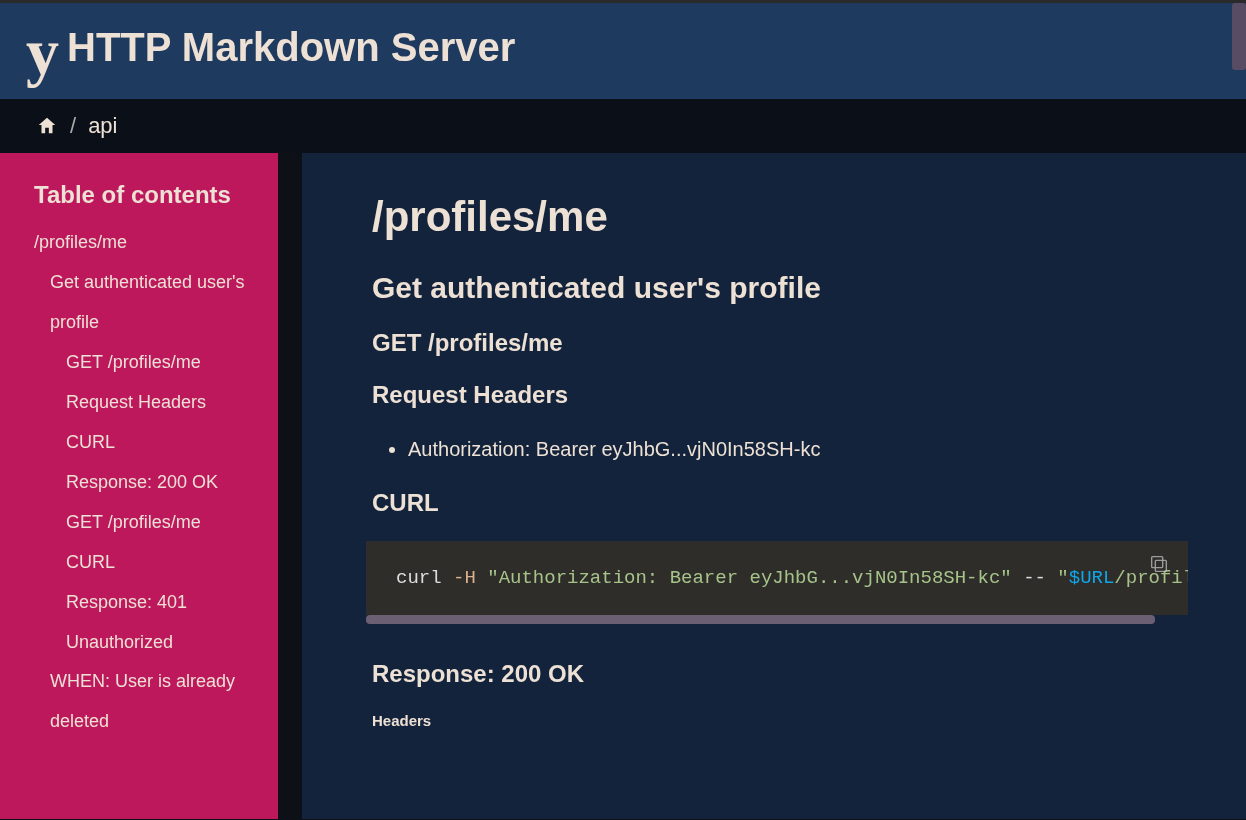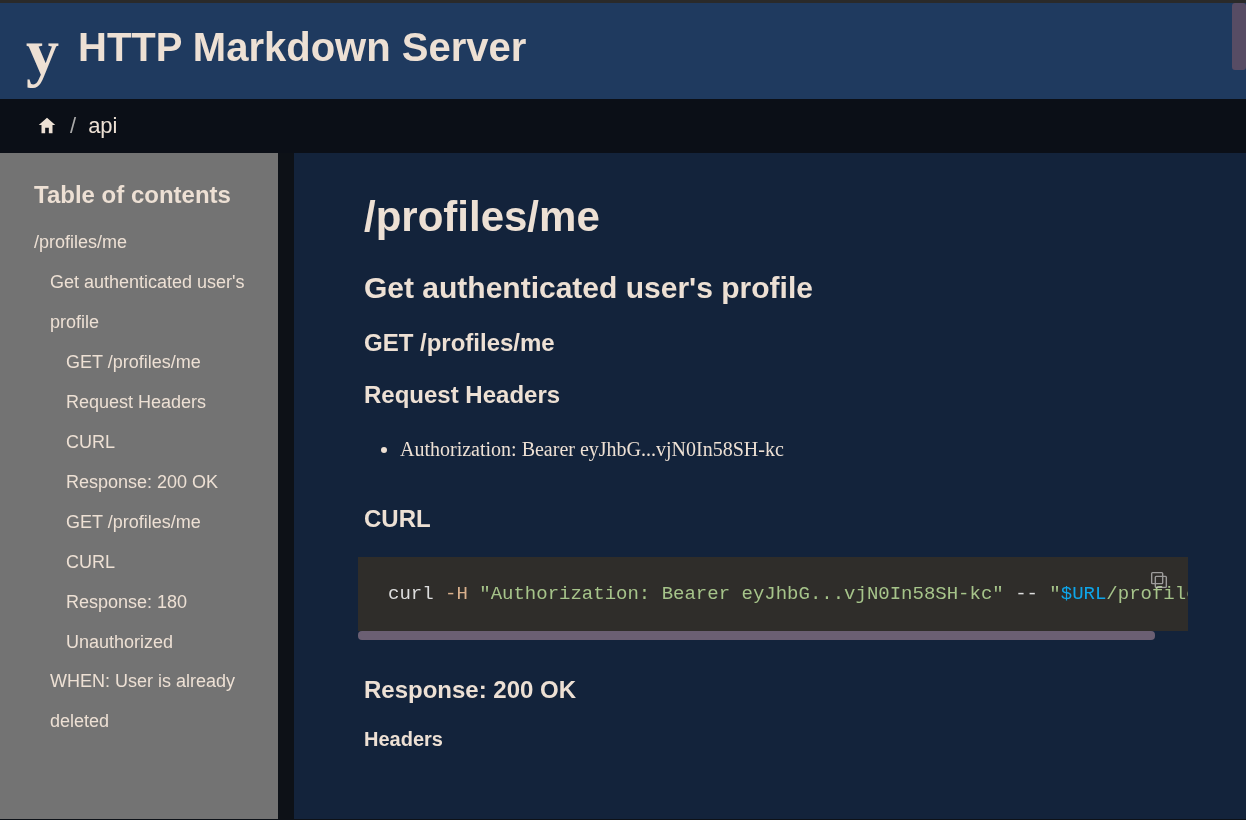--- a/index.html
+++ b/index.html
@@ -24,43 +24,43 @@
     font-size: 66px;
     font-weight: bold;
     color: #ede0d4;
     line-height: 0.8;
     margin-top: 10px;
   }
   .site-title {
     font-size: 40px;
     font-weight: 700;
     color: #ede0d4;
-    margin-left: 19px;
+    margin-left: 8px;
   }
   .breadcrumb {
     background: #0b0f17;
     padding: 14px 36px;
     display: flex;
     align-items: center;
     gap: 12px;
     font-size: 22px;
     color: #ede0d4;
   }
   .breadcrumb .sep { color: #aaa; }
   .home-icon svg { width: 22px; height: 22px; fill: #ede0d4; display:block; }
   .layout {
     display: flex;
     height: calc(820px - 99px - 55px);
   }
   .sidebar {
     width: 278px;
-    background: #737373;
+    background: #be185d;
     padding: 28px 18px 18px 34px;
     overflow-y: auto;
-    margin-right: 16px;
+    margin-right: 24px;
   }
   .sidebar-title {
     font-size: 24px;
     font-weight: 700;
     color: #ede0d4;
     margin-bottom: 14px;
   }
   .toc a, .toc span.toc-link {
     display: block;
     color: #ede0d4;
@@ -95,22 +95,21 @@
     color: #ede0d4;
   }
   .content h3 {
     font-size: 24px;
     font-weight: 700;
     margin: 14px 0 24px 0;
     color: #ede0d4;
   }
   .content ul {
     padding-left: 36px;
-    margin: 6px 0 40px 0;
-    font-family: Liberation Serif, serif;
+    margin: 6px 0 24px 0;
   }
   .content ul li {
     font-size: 20px;
     line-height: 1.6;
     color: #ede0d4;
   }
   .code-block-wrap {
     margin: 6px -12px 6px -6px;
   }
   .code-block {
@@ -179,21 +178,21 @@
     <div class="sidebar-title">Table of contents</div>
     <nav class="toc">
       <span class="toc-link lvl1">/profiles/me</span>
       <span class="toc-link lvl2">Get authenticated user's profile</span>
       <span class="toc-link lvl3">GET /profiles/me</span>
       <span class="toc-link lvl3">Request Headers</span>
       <span class="toc-link lvl3">CURL</span>
       <span class="toc-link lvl3">Response: 200 OK</span>
       <span class="toc-link lvl3">GET /profiles/me</span>
       <span class="toc-link lvl3">CURL</span>
-      <span class="toc-link lvl3">Response: 180 Unauthorized</span>
+      <span class="toc-link lvl3">Response: 401 Unauthorized</span>
       <span class="toc-link lvl2">WHEN: User is already deleted</span>
     </nav>
   </aside>
 
   <main class="main">
     <div class="content">
       <h1>/profiles/me</h1>
       <h2>Get authenticated user's profile</h2>
       <h3>GET /profiles/me</h3>
       <h3>Request Headers</h3>
@@ -204,16 +203,16 @@
 
       <div class="code-block-wrap">
         <div class="code-block"><span class="copy-icon"><svg viewBox="0 0 24 24">
                 <rect x="8" y="8" width="12" height="12" rx="1"></rect>
                 <rect x="4" y="4" width="12" height="12" rx="1"></rect>
               </svg></span><span>curl </span><span class="tok-flag">-H</span><span> </span><span class="tok-str">"Authorization: Bearer eyJhbG...vjN0In58SH-kc"</span><span> -- </span><span class="tok-str">"</span><span class="tok-var">$URL</span><span class="tok-path">/profiles/me</span></div>
         <div class="pager-bar"></div>
       </div>
 
       <h3 style="margin-top:36px">Response: 200 OK</h3>
-      <h3 style="font-size:20px">Headers</h3>
+      <h3 style="font-size:15px">Headers</h3>
     </div>
   </main>
 </div>
 
 </body></html>

